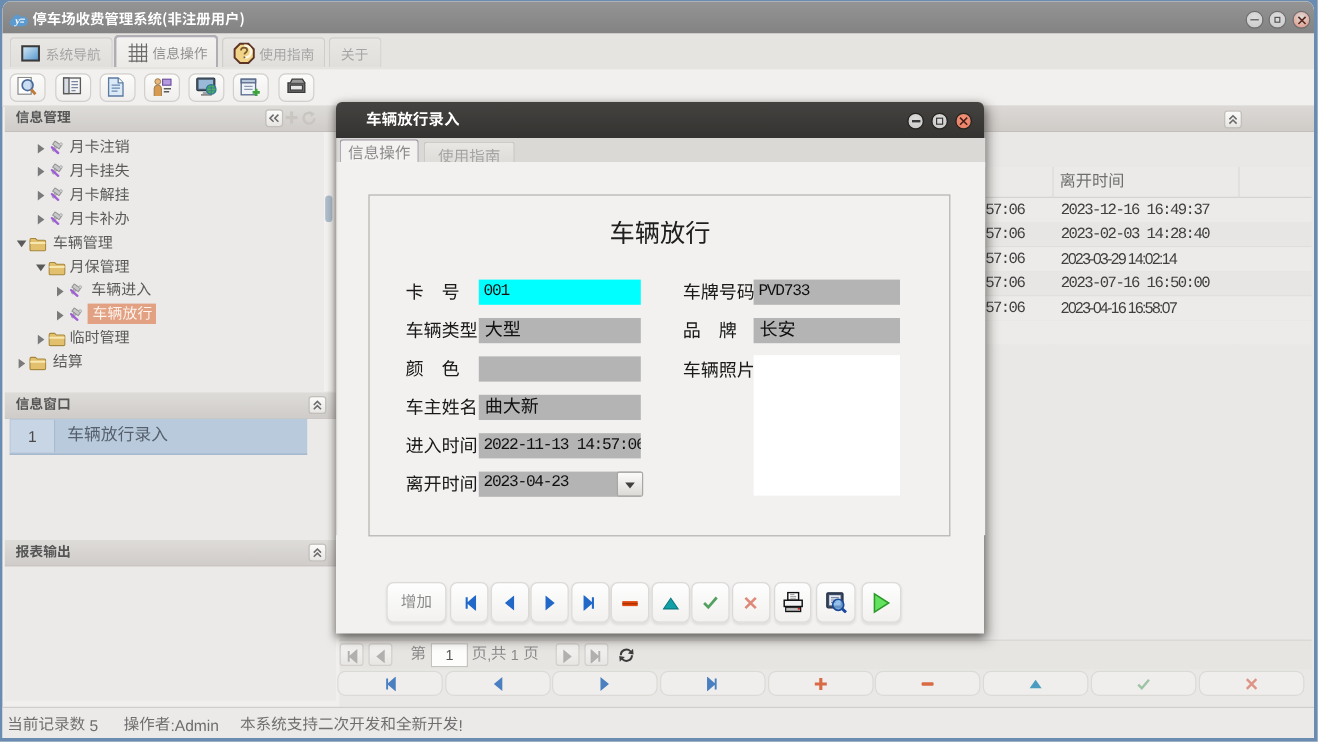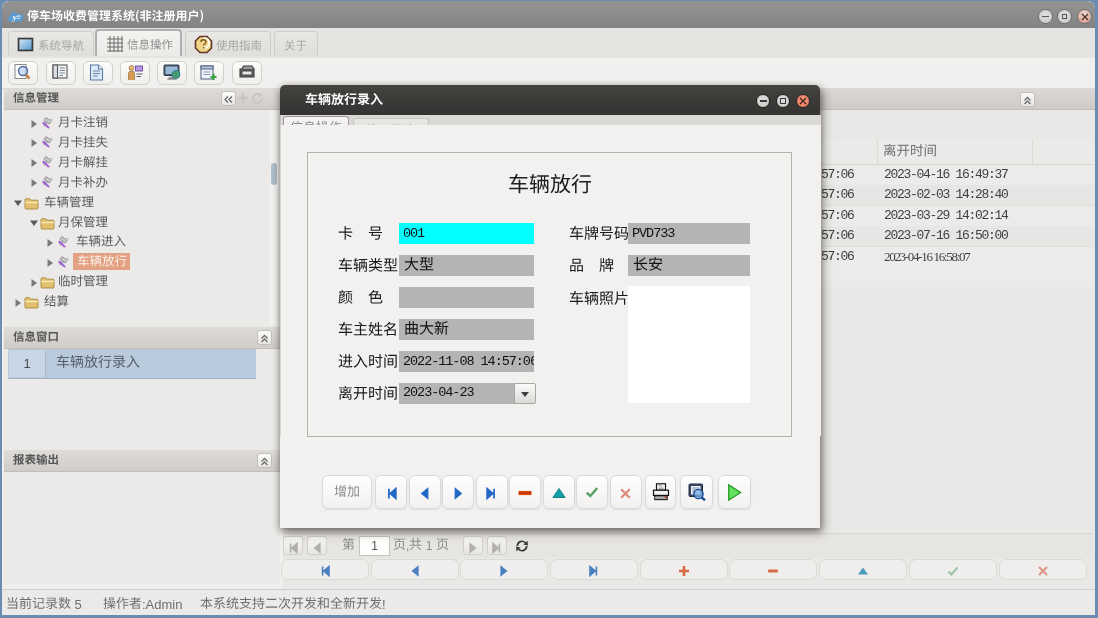--- a/index.html
+++ b/index.html
@@ -14,21 +14,21 @@
 .collbtn{position:absolute;width:15px;height:15px;background:linear-gradient(#fbfbfa,#e8e6e3);border:1px solid #c2bfbb;border-radius:3px;box-sizing:border-box;padding:0px 0 0 0px}
 .rightpanel{position:absolute;left:281px;top:87px;width:812px;height:501px;background:#e9e8e6}
 .statusbar{position:absolute;left:0;top:588px;width:100%;height:26px;background:#eceae8;border-top:1px solid #d0cecc}
 .pbx{position:absolute;top:2px;width:20px;height:19px;background:linear-gradient(#f6f5f3,#e8e6e3);border:1px solid #d2d0cd;border-radius:3px;box-sizing:border-box}
 .st{font:13px "Liberation Sans";color:#6e6e6e;line-height:14px;padding-top:1px}
 .dialog{position:absolute;left:278px;top:84px;width:540px;height:443px;border-radius:5px 5px 0 0;box-shadow:3px 4px 10px rgba(40,36,32,0.5),-1px 2px 6px rgba(40,36,32,0.35);background:#f2f1ef}
 .dtitle{position:absolute;left:0;top:0;width:100%;height:30px;background:linear-gradient(#454340,#353331);border-radius:5px 5px 0 0}
 .dtabs{position:absolute;left:0;top:30px;width:100%;height:24px;background:#dbd9d6;border-left:1px solid #c8c6c3}
 .dtab{position:absolute;top:3px;height:21px;background:linear-gradient(#e9e7e4,#dcdad7);border:1px solid #c8c6c3;border-bottom:none;border-radius:3px 3px 0 0;box-sizing:border-box}
 .dtab.dact{top:1px;height:23px;background:#f3f2f0;border:1px solid #9d97a4;border-bottom:none}
-.dbody{position:absolute;left:0;top:40px;width:100%;height:311px;background:#f2f1ef;border-left:1px solid #d8d6d3}
+.dbody{position:absolute;left:0;top:50px;width:100%;height:311px;background:#f2f1ef;border-left:1px solid #d8d6d3}
 </style></head><body>
 <svg width="0" height="0" style="position:absolute">
     <defs>
       <linearGradient id="gradblue" x1="0" y1="0" x2="1" y2="1">
         <stop offset="0" stop-color="#cfe6f4"></stop>
         <stop offset="1" stop-color="#5b9bd0"></stop>
       </linearGradient>
       <path id="r4e34" d="M85 719V52H156V719ZM251 828V-72H325V828ZM582 570C641 522 716 454 753 414L803 469C766 507 693 569 631 615ZM526 845C490 708 429 576 348 491C366 482 400 462 414 450C459 503 501 573 536 651H952V724H566C579 758 590 794 600 830ZM641 44H499V306H641ZM710 44V306H848V44ZM426 378V-79H499V-26H848V-75H924V378Z"></path>
       <path id="r4e3b" d="M374 795C435 750 505 686 545 640H103V567H459V347H149V274H459V27H56V-46H948V27H540V274H856V347H540V567H897V640H572L620 675C580 722 499 790 435 836Z"></path>
       <path id="r4e8c" d="M141 697V616H860V697ZM57 104V20H945V104Z"></path>
@@ -561,33 +561,33 @@
               <use xlink:href="#r5f00" href="#r5f00" x="1000"></use>
               <use xlink:href="#r65f6" href="#r65f6" x="2000"></use>
               <use xlink:href="#r95f4" href="#r95f4" x="3000"></use>
             </g>
           </svg>
         </div>
 <div style="position:absolute;left:594px;top:0;width:1px;height:148px;background:#dbd9d6"></div>
 <div style="position:absolute;left:749px;top:0;width:1px;height:148px;background:#dbd9d6"></div>
 <div style="position:absolute;left:0;top:26px;width:810px;height:20px;background:#ecebe9;border-bottom:1px solid #e0deda"></div>
 <div style="position:absolute;left:538px;top:28px;font-family:'Liberation Mono';letter-spacing:-1.3px;font-size:13px;color:#3f3f3f">57:06</div>
-<div style="position:absolute;left:601px;top:28px;font-family:'Liberation Mono';letter-spacing:-1.3px;font-size:13px;color:#3f3f3f">2023-04-16 16:49:37</div>
+<div style="position:absolute;left:601px;top:28px;font-family:'Liberation Mono';letter-spacing:-1.3px;font-size:13px;color:#3f3f3f">2023-12-16 16:49:37</div>
 <div style="position:absolute;left:0;top:46px;width:810px;height:20px;background:#e7e6e4;border-bottom:1px solid #e0deda"></div>
 <div style="position:absolute;left:538px;top:48px;font-family:'Liberation Mono';letter-spacing:-1.3px;font-size:13px;color:#3f3f3f">57:06</div>
 <div style="position:absolute;left:601px;top:48px;font-family:'Liberation Mono';letter-spacing:-1.3px;font-size:13px;color:#3f3f3f">2023-02-03 14:28:40</div>
 <div style="position:absolute;left:0;top:67px;width:810px;height:20px;background:#ecebe9;border-bottom:1px solid #e0deda"></div>
 <div style="position:absolute;left:538px;top:69px;font-family:'Liberation Mono';letter-spacing:-1.3px;font-size:13px;color:#3f3f3f">57:06</div>
-<div style="position:absolute;left:601px;top:69px;font-family:Liberation Mono, monospace;letter-spacing:-1.3px;font-size:13px;color:#3f3f3f">2023-03-29 14:02:14</div>
+<div style="position:absolute;left:601px;top:69px;font-family:Liberation Sans, sans-serif;letter-spacing:-1.3px;font-size:13px;color:#3f3f3f">2023-03-29 14:02:14</div>
 <div style="position:absolute;left:0;top:87px;width:810px;height:20px;background:#e7e6e4;border-bottom:1px solid #e0deda"></div>
 <div style="position:absolute;left:538px;top:89px;font-family:'Liberation Mono';letter-spacing:-1.3px;font-size:13px;color:#3f3f3f">57:06</div>
 <div style="position:absolute;left:601px;top:89px;font-family:'Liberation Mono';letter-spacing:-1.3px;font-size:13px;color:#3f3f3f">2023-07-16 16:50:00</div>
 <div style="position:absolute;left:0;top:108px;width:810px;height:20px;background:#ecebe9;border-bottom:1px solid #e0deda"></div>
 <div style="position:absolute;left:538px;top:110px;font-family:'Liberation Mono';letter-spacing:-1.3px;font-size:13px;color:#3f3f3f">57:06</div>
-<div style="position:absolute;left:601px;top:110px;font-family:Liberation Serif, serif;letter-spacing:-1.3px;font-size:13px;color:#3f3f3f">2023-04-16 16:58:07</div>
+<div style="position:absolute;left:601px;top:110px;font-family:Liberation Sans, sans-serif;letter-spacing:-1.3px;font-size:13px;color:#3f3f3f">2023-04-16 16:58:07</div>
 <div style="position:absolute;left:0;top:128px;width:810px;height:20px;background:#ecebe9"></div>
 </div>
 <div style="position:absolute;left:0;top:445px;width:810px;height:24px;background:#e7e5e2;border-top:1px solid #d8d6d3">
 <div class="pbx" style="left:0px"></div>
         <div class="pbx" style="left:24px"></div>
 <div style="position:absolute;left:4px;top:6px"><svg width="12" height="12" viewBox="0 0 12 12">
             <path d="M3.6 1.5 V10.5 M10 1.5 L4.8 6 L10 10.5 Z" stroke="#b2b0ae" stroke-width="1.6" fill="#b2b0ae"></path>
           </svg></div>
 <div style="position:absolute;left:28px;top:6px"><svg width="12" height="12" viewBox="0 0 12 12">
             <path d="M9 1.5 L3.5 6 L9 10.5 Z" stroke="#b2b0ae" stroke-width="1.2" fill="#b2b0ae"></path>
@@ -842,21 +842,21 @@
           <svg style="display:block" width="60" height="16" viewBox="0 0 60 16">
             <g fill="#1a1a1a" transform="translate(0,12.6) scale(0.0150,-0.0150)">
               <use xlink:href="#r8fdb" href="#r8fdb" x="0"></use>
               <use xlink:href="#r5165" href="#r5165" x="1000"></use>
               <use xlink:href="#r65f6" href="#r65f6" x="2000"></use>
               <use xlink:href="#r95f4" href="#r95f4" x="3000"></use>
             </g>
           </svg>
         </div>
 <div style="position:absolute;left:118px;top:225.6px;width:135px;height:21px;background:#b4b4b4;overflow:hidden">
-          <div style="position:absolute;left:4px;top:3px;font-family:'Liberation Mono';font-size:13.5px;letter-spacing:-1.05px;color:#111;white-space:nowrap">2022-11-08 14:57:06</div>
+          <div style="position:absolute;left:4px;top:3px;font-family:'Liberation Mono';font-size:13.5px;letter-spacing:-1.05px;color:#111;white-space:nowrap">2022-11-13 14:57:06</div>
         </div>
 <div style="position:absolute;left:288px;top:101.0px;">
           <svg style="display:block" width="60" height="16" viewBox="0 0 60 16">
             <g fill="#1a1a1a" transform="translate(0,12.6) scale(0.0150,-0.0150)">
               <use xlink:href="#r8f66" href="#r8f66" x="0"></use>
               <use xlink:href="#r724c" href="#r724c" x="1000"></use>
               <use xlink:href="#r53f7" href="#r53f7" x="2000"></use>
               <use xlink:href="#r7801" href="#r7801" x="3000"></use>
             </g>
           </svg>

